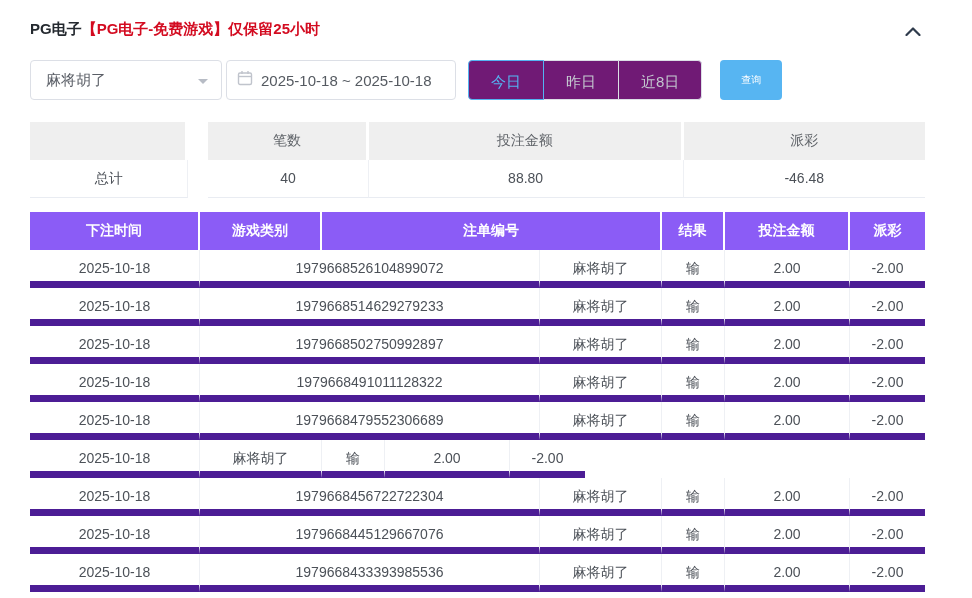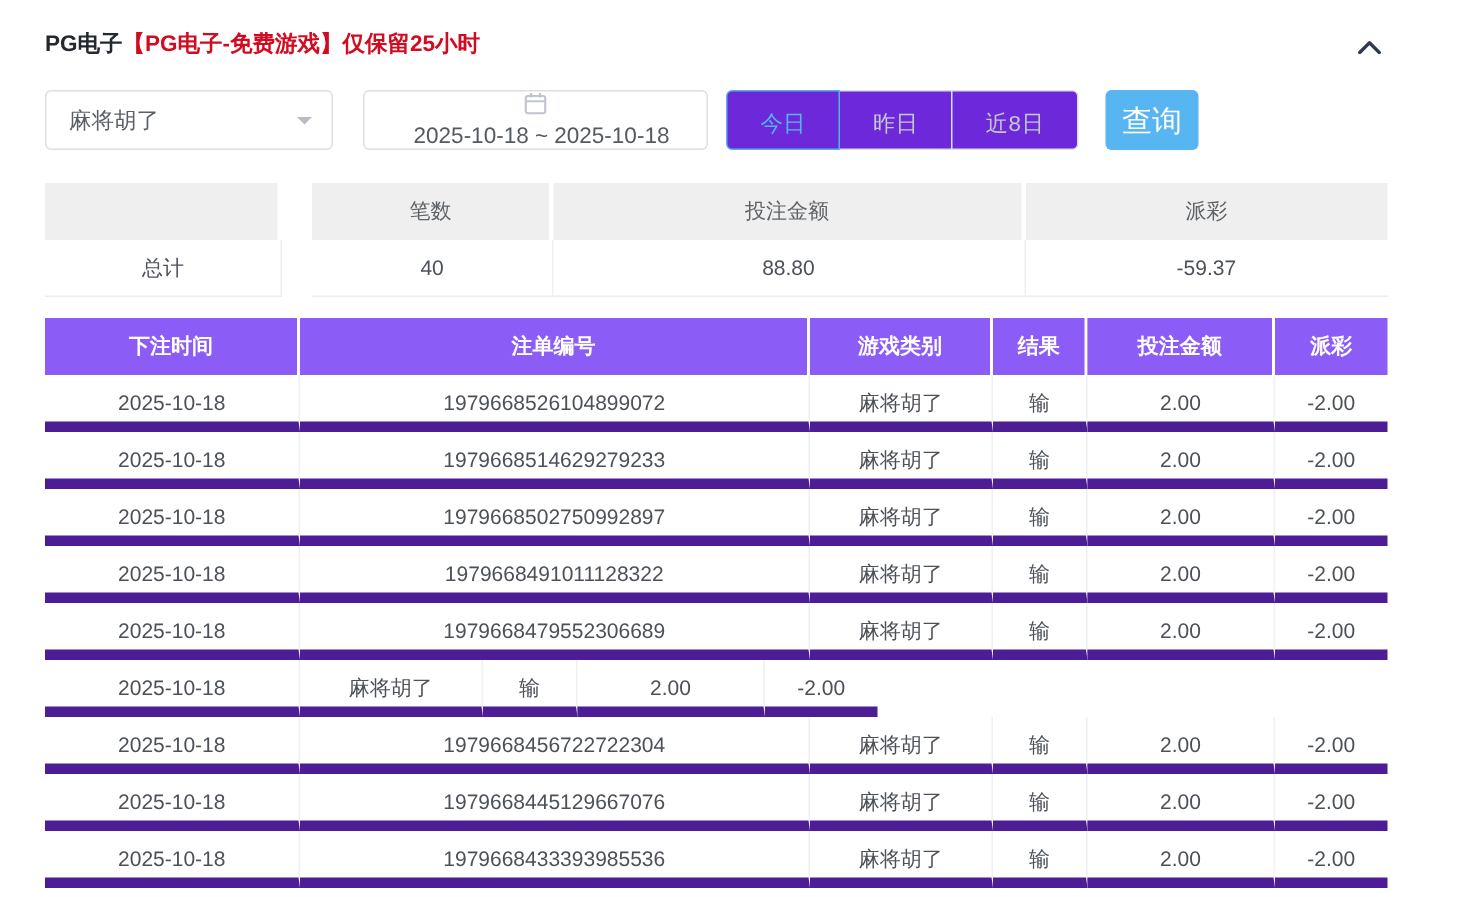--- a/index.html
+++ b/index.html
@@ -12,32 +12,32 @@
   .panel-title { font-size: 15px; font-weight: bold; color: #24292f; }
   .panel-notice { font-size: 15px; font-weight: bold; color: #d30b20; }
   .collapse-btn { margin-left: auto; width: 24px; height: 22px; display: flex; align-items: center;
     justify-content: center; cursor: pointer; background: none; border: none; }
 
   
   .filter-row { margin-top: 18px; display: flex; align-items: center; height: 40px; }
   .select-box { width: 192px; height: 40px; border: 1px solid #dcdfe6; border-radius: 4px;
     display: flex; align-items: center; padding: 0 12px 0 15px; cursor: pointer; background: #fff; }
   .select-value { font-size: 15px; color: #5a5e66; flex: 1; }
-  .date-box { margin-left: 20px; width: 230px; height: 40px; border: 1px solid #dcdfe6;
-    border-radius: 4px; display: flex; align-items: center; padding: 0 10px; cursor: pointer; background: #fff; flex-direction: column; }
+  .date-box { margin-left: 4px; width: 230px; height: 40px; border: 1px solid #dcdfe6;
+    border-radius: 4px; display: flex; align-items: center; padding: 0 10px; cursor: pointer; background: #fff; }
   .date-value { font-size: 15px; color: #555a61; margin-left: 8px; white-space: nowrap; }
   .btn-group { margin-left: 12px; display: flex; }
-  .range-btn { height: 40px; padding: 12px 22px; background: #6d28d9; border: 1px solid #dcdfe6;
+  .range-btn { height: 40px; padding: 12px 22px; background: #701a75; border: 1px solid #dcdfe6;
     font-size: 15px; color: #c3c7cf; cursor: pointer; margin-left: -1px; position: relative;
-    font-family: Liberation Mono, monospace; }
+    font-family: Liberation Sans, sans-serif; }
   .range-btn:first-child { border-radius: 4px 0 0 4px; margin-left: 0; }
   .range-btn:last-child { border-radius: 0 4px 4px 0; }
   .range-btn.active { color: #54b4f2; border-color: #54b4f2; z-index: 1; }
   .search-btn { margin-left: 18px; height: 40px; width: 62px; background: #57b5f2; color: #fff;
-    border: none; border-radius: 4px; font-size: 20px; cursor: pointer; font-family: Liberation Sans, sans-serif; }
+    border: none; border-radius: 4px; font-size: 10px; cursor: pointer; font-family: Liberation Sans, sans-serif; }
 
   
   .tr, .thead-row { display: flex; }
   .th, .td { height: 38px; line-height: 37px; text-align: center; font-size: 14px; overflow: hidden; }
 
   
   .summary-table { margin-top: 22px; width: 895px; }
   .summary-table .th { background: #efefef; color: #5f6368; border-right: 3px solid #fff; }
   .summary-table .th:last-child { border-right: none; }
   .summary-table .td { color: #4c5158; border-right: 1px solid #eef0f4; border-bottom: 1px solid #e9ecf2; }
@@ -107,29 +107,29 @@
     <div class="thead-row">
       <div class="th sc1"></div>
       <div class="th sc2">笔数</div>
       <div class="th sc3">投注金额</div>
       <div class="th sc4">派彩</div>
     </div>
     <div class="tr">
       <div class="td sc1">总计</div>
       <div class="td sc2">40</div>
       <div class="td sc3">88.80</div>
-      <div class="td sc4 red">-59.37</div>
+      <div class="td sc4 red">-46.48</div>
     </div>
   </div>
 
   <div class="bets-table">
     <div class="thead-row">
       <div class="th c1">下注时间</div>
+      <div class="th c3">游戏类别</div>
       <div class="th c2">注单编号</div>
-      <div class="th c3">游戏类别</div>
       <div class="th c4">结果</div>
       <div class="th c5">投注金额</div>
       <div class="th c6">派彩</div>
     </div>
     <div>
 
         <div class="tr">
           <div class="td c1">2025-10-18</div>
           <div class="td c2">1979668526104899072</div>
           <div class="td c3">麻将胡了</div>

